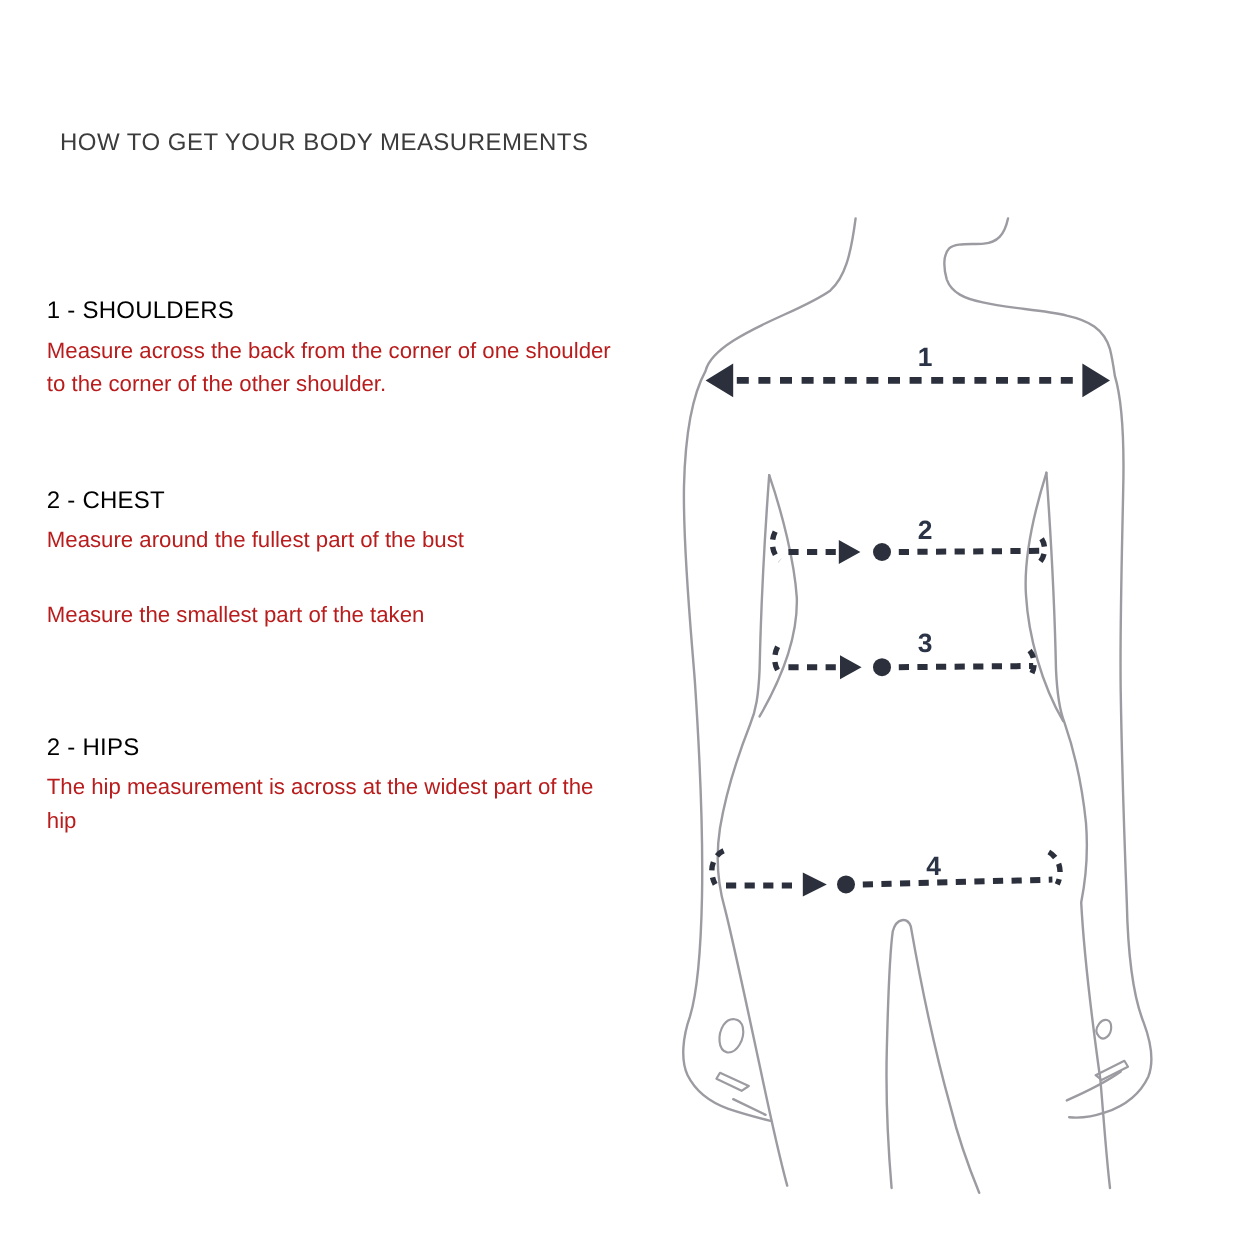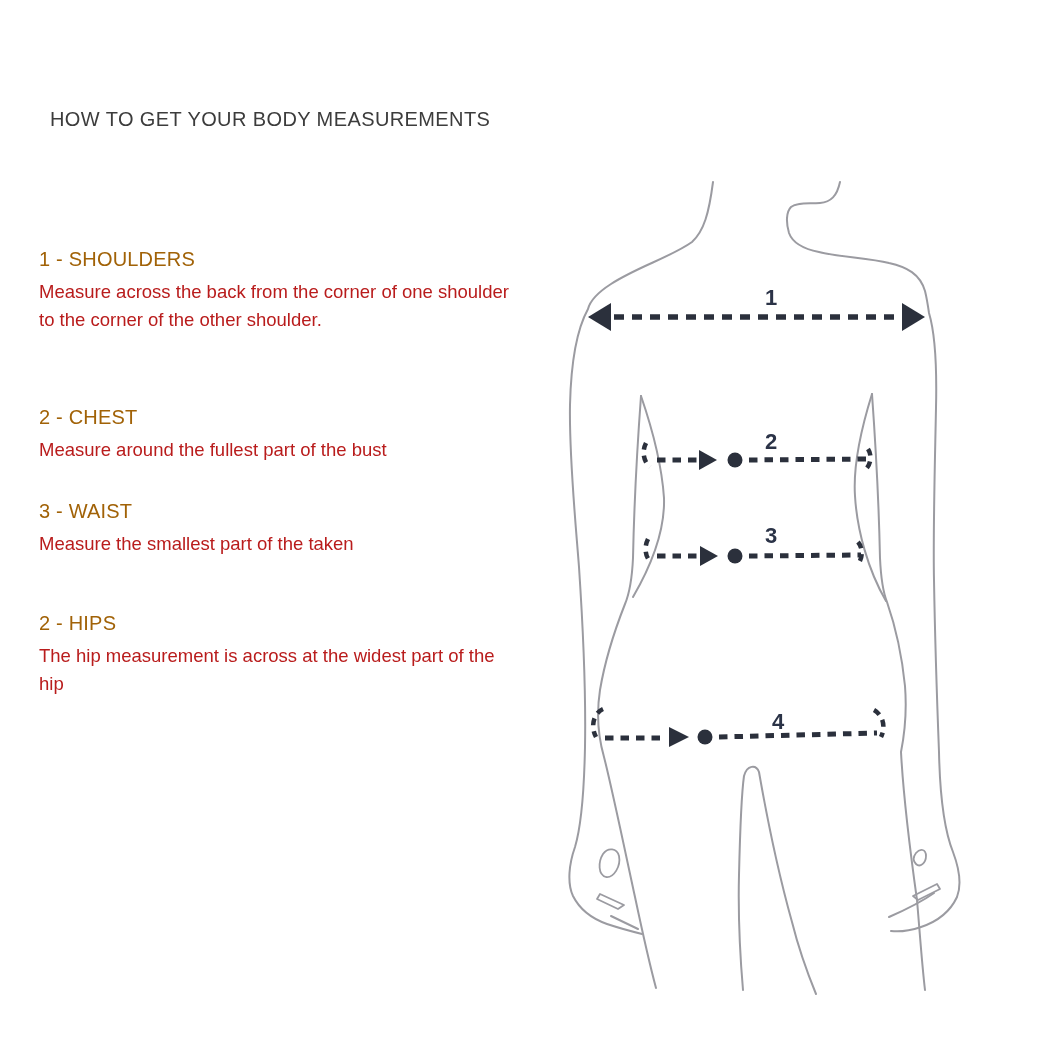--- a/index.html
+++ b/index.html
@@ -7,21 +7,21 @@
     position:relative;width:1050px;height:1050px;background:#ffffff;overflow:hidden;
     font-family:"Liberation Sans","DejaVu Sans",sans-serif;
   }
   .page-title{
     position:absolute;left:48px;top:104px;margin:2px;
     font-size:20px;font-weight:400;letter-spacing:.4px;color:#3c3c3c;line-height:26px;
   }
   .section{position:absolute;left:39px;width:478px;}
   .section h2{
     margin:0 0 5px 0;font-size:20px;font-weight:400;letter-spacing:.2px;
-    color:#a16207;line-height:27px;
+    color:#000000;line-height:27px;
   }
   .section p{
     margin:0;font-size:18.5px;font-weight:400;color:#b91c1c;line-height:28px;
   }
   .sec-1{top:246px;}
   .sec-2{top:386px;margin-top:18px;}
   .sec-3{top:498px;}
   .sec-4{top:610px;}
   .figure{position:absolute;left:540px;top:150px;width:440px;height:880px;}
   .outline{fill:none;stroke:#9b9ba1;stroke-width:2;stroke-linecap:round;stroke-linejoin:round;}
@@ -43,21 +43,20 @@
     <h2>1 - SHOULDERS</h2>
     <p>Measure across the back from the corner of one shoulder to the corner of the other shoulder.</p>
   </div>
 
   <div class="section sec-2">
     <h2>2 - CHEST</h2>
     <p>Measure around the fullest part of the bust</p>
   </div>
 
   <div class="section sec-3">
-    <h2>3 - WAIST</h2>
     <p>Measure the smallest part of the taken</p>
   </div>
 
   <div class="section sec-4">
     <h2>2 - HIPS</h2>
     <p>The hip measurement is across at the widest part of the hip</p>
   </div>
 
   <div class="figure">
     <svg width="440" height="880" viewBox="540 150 440 880" xmlns="http://www.w3.org/2000/svg">

